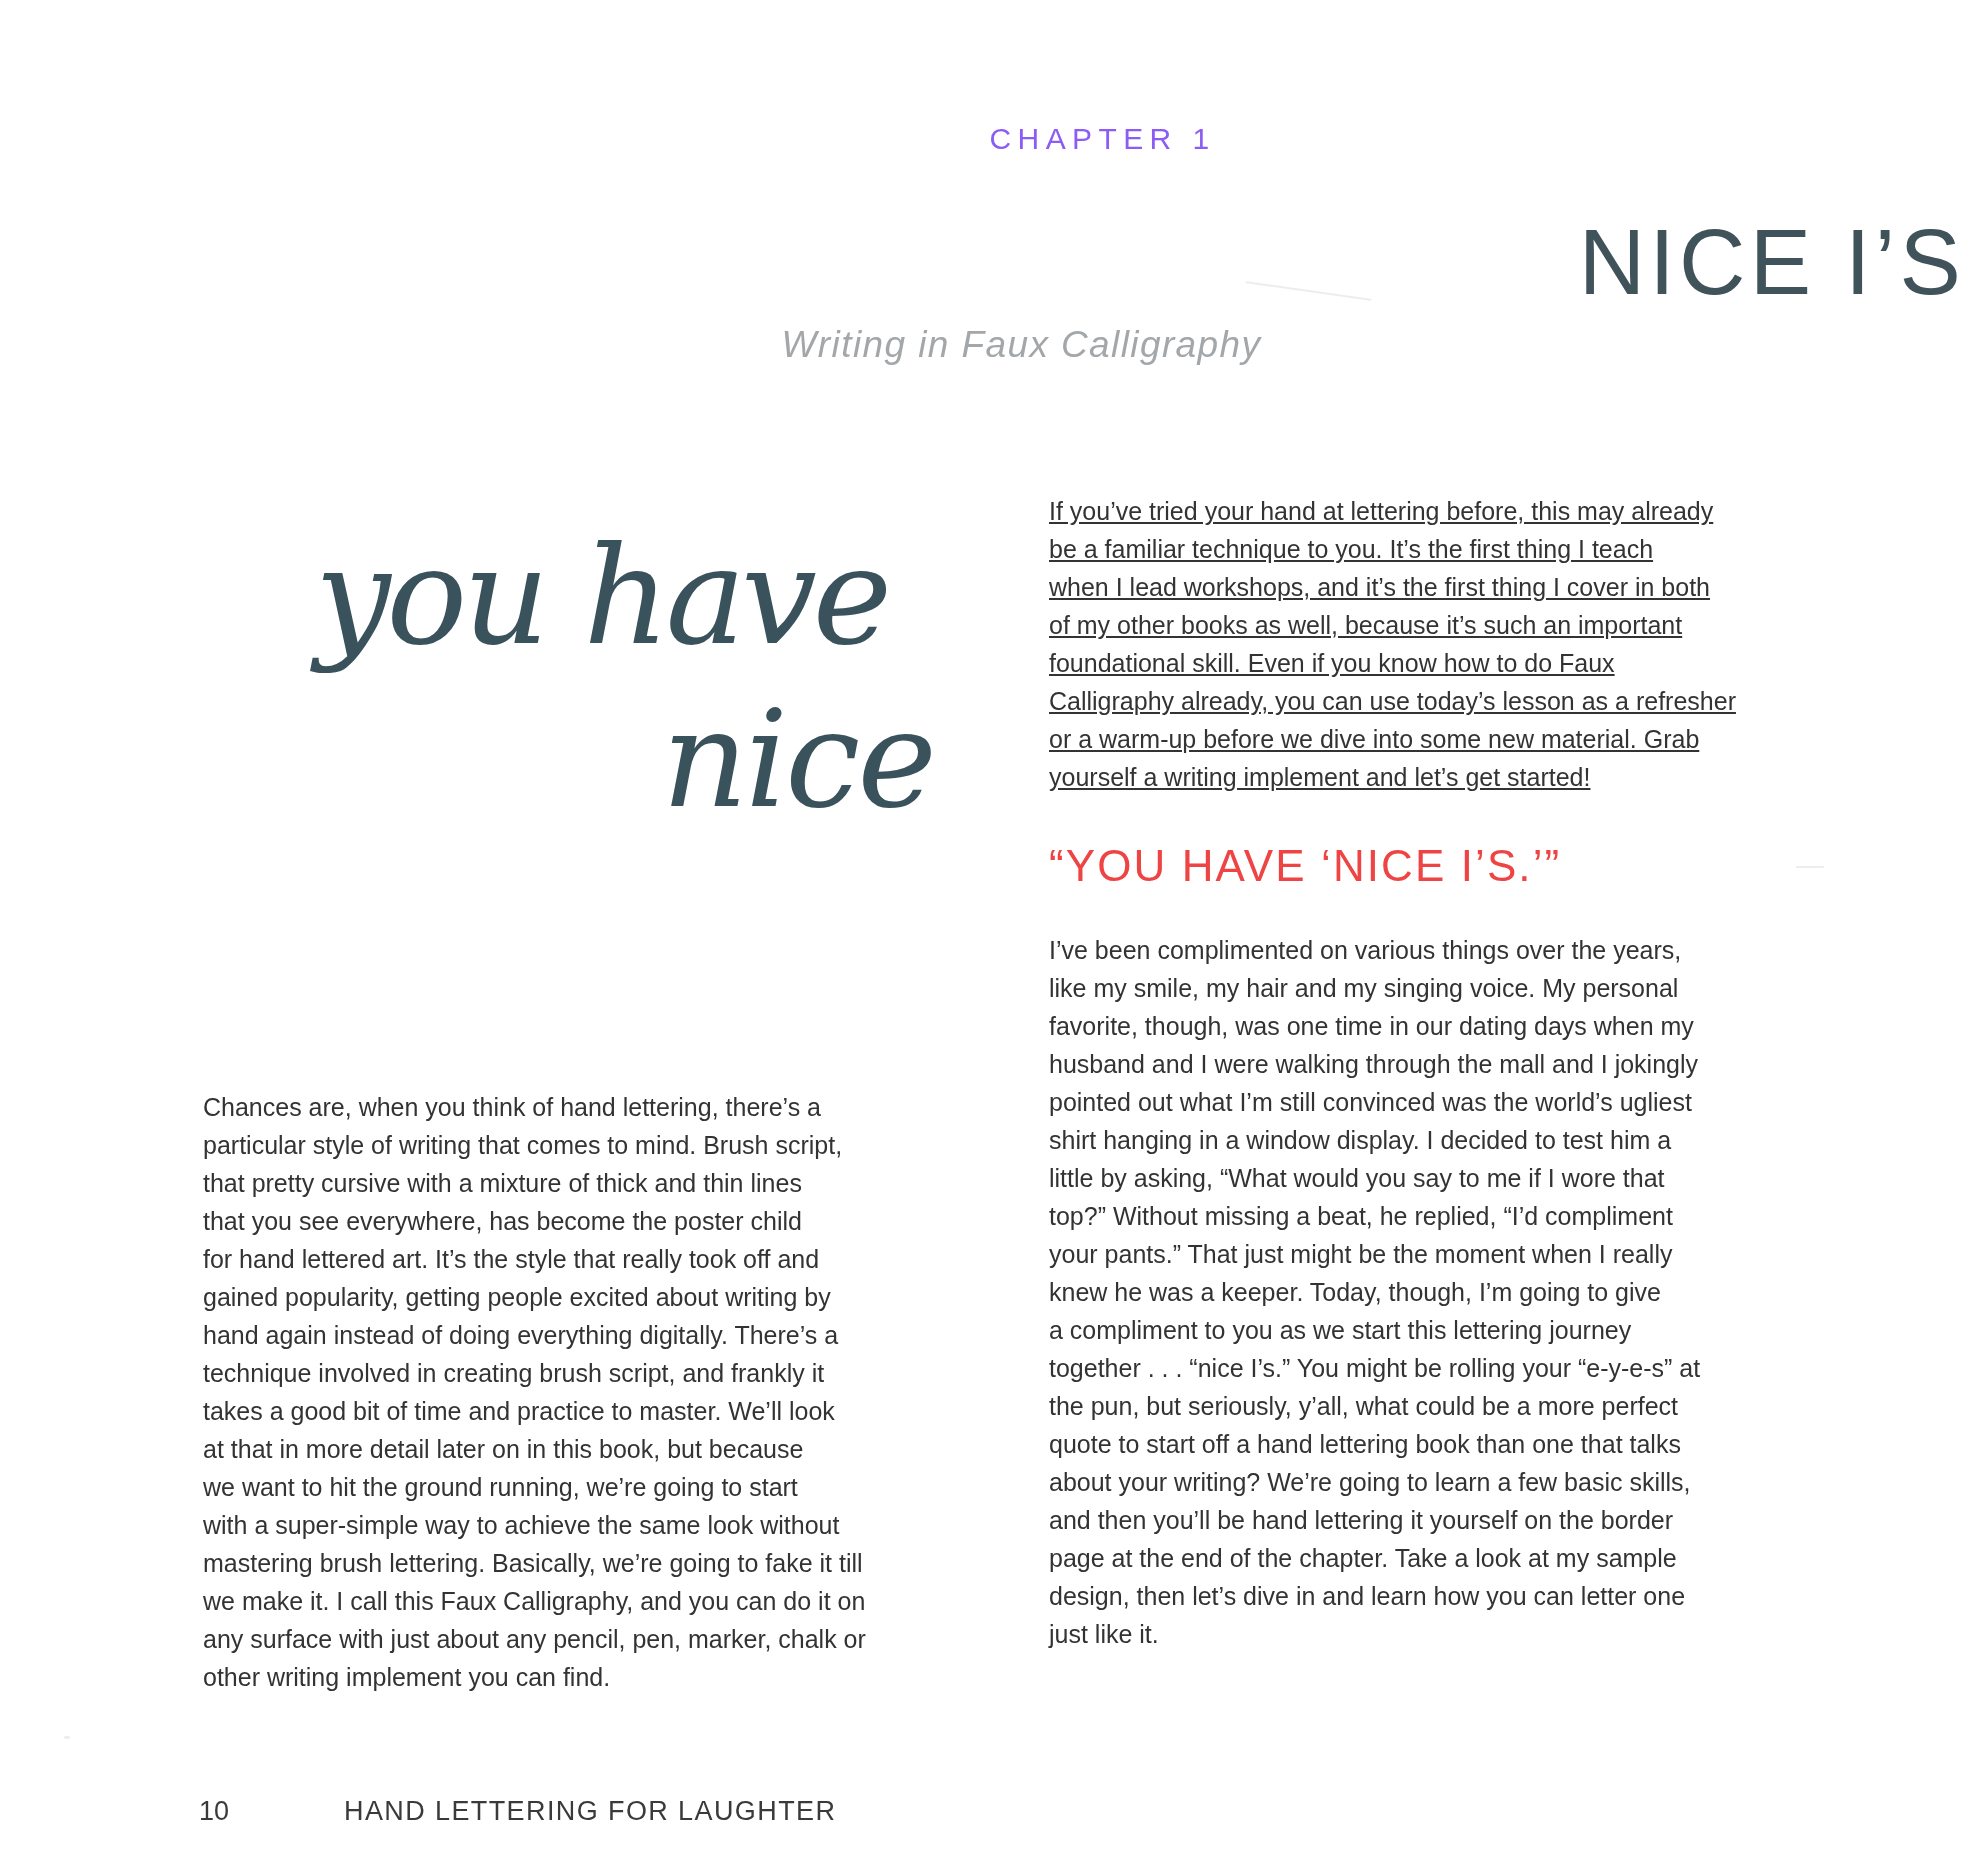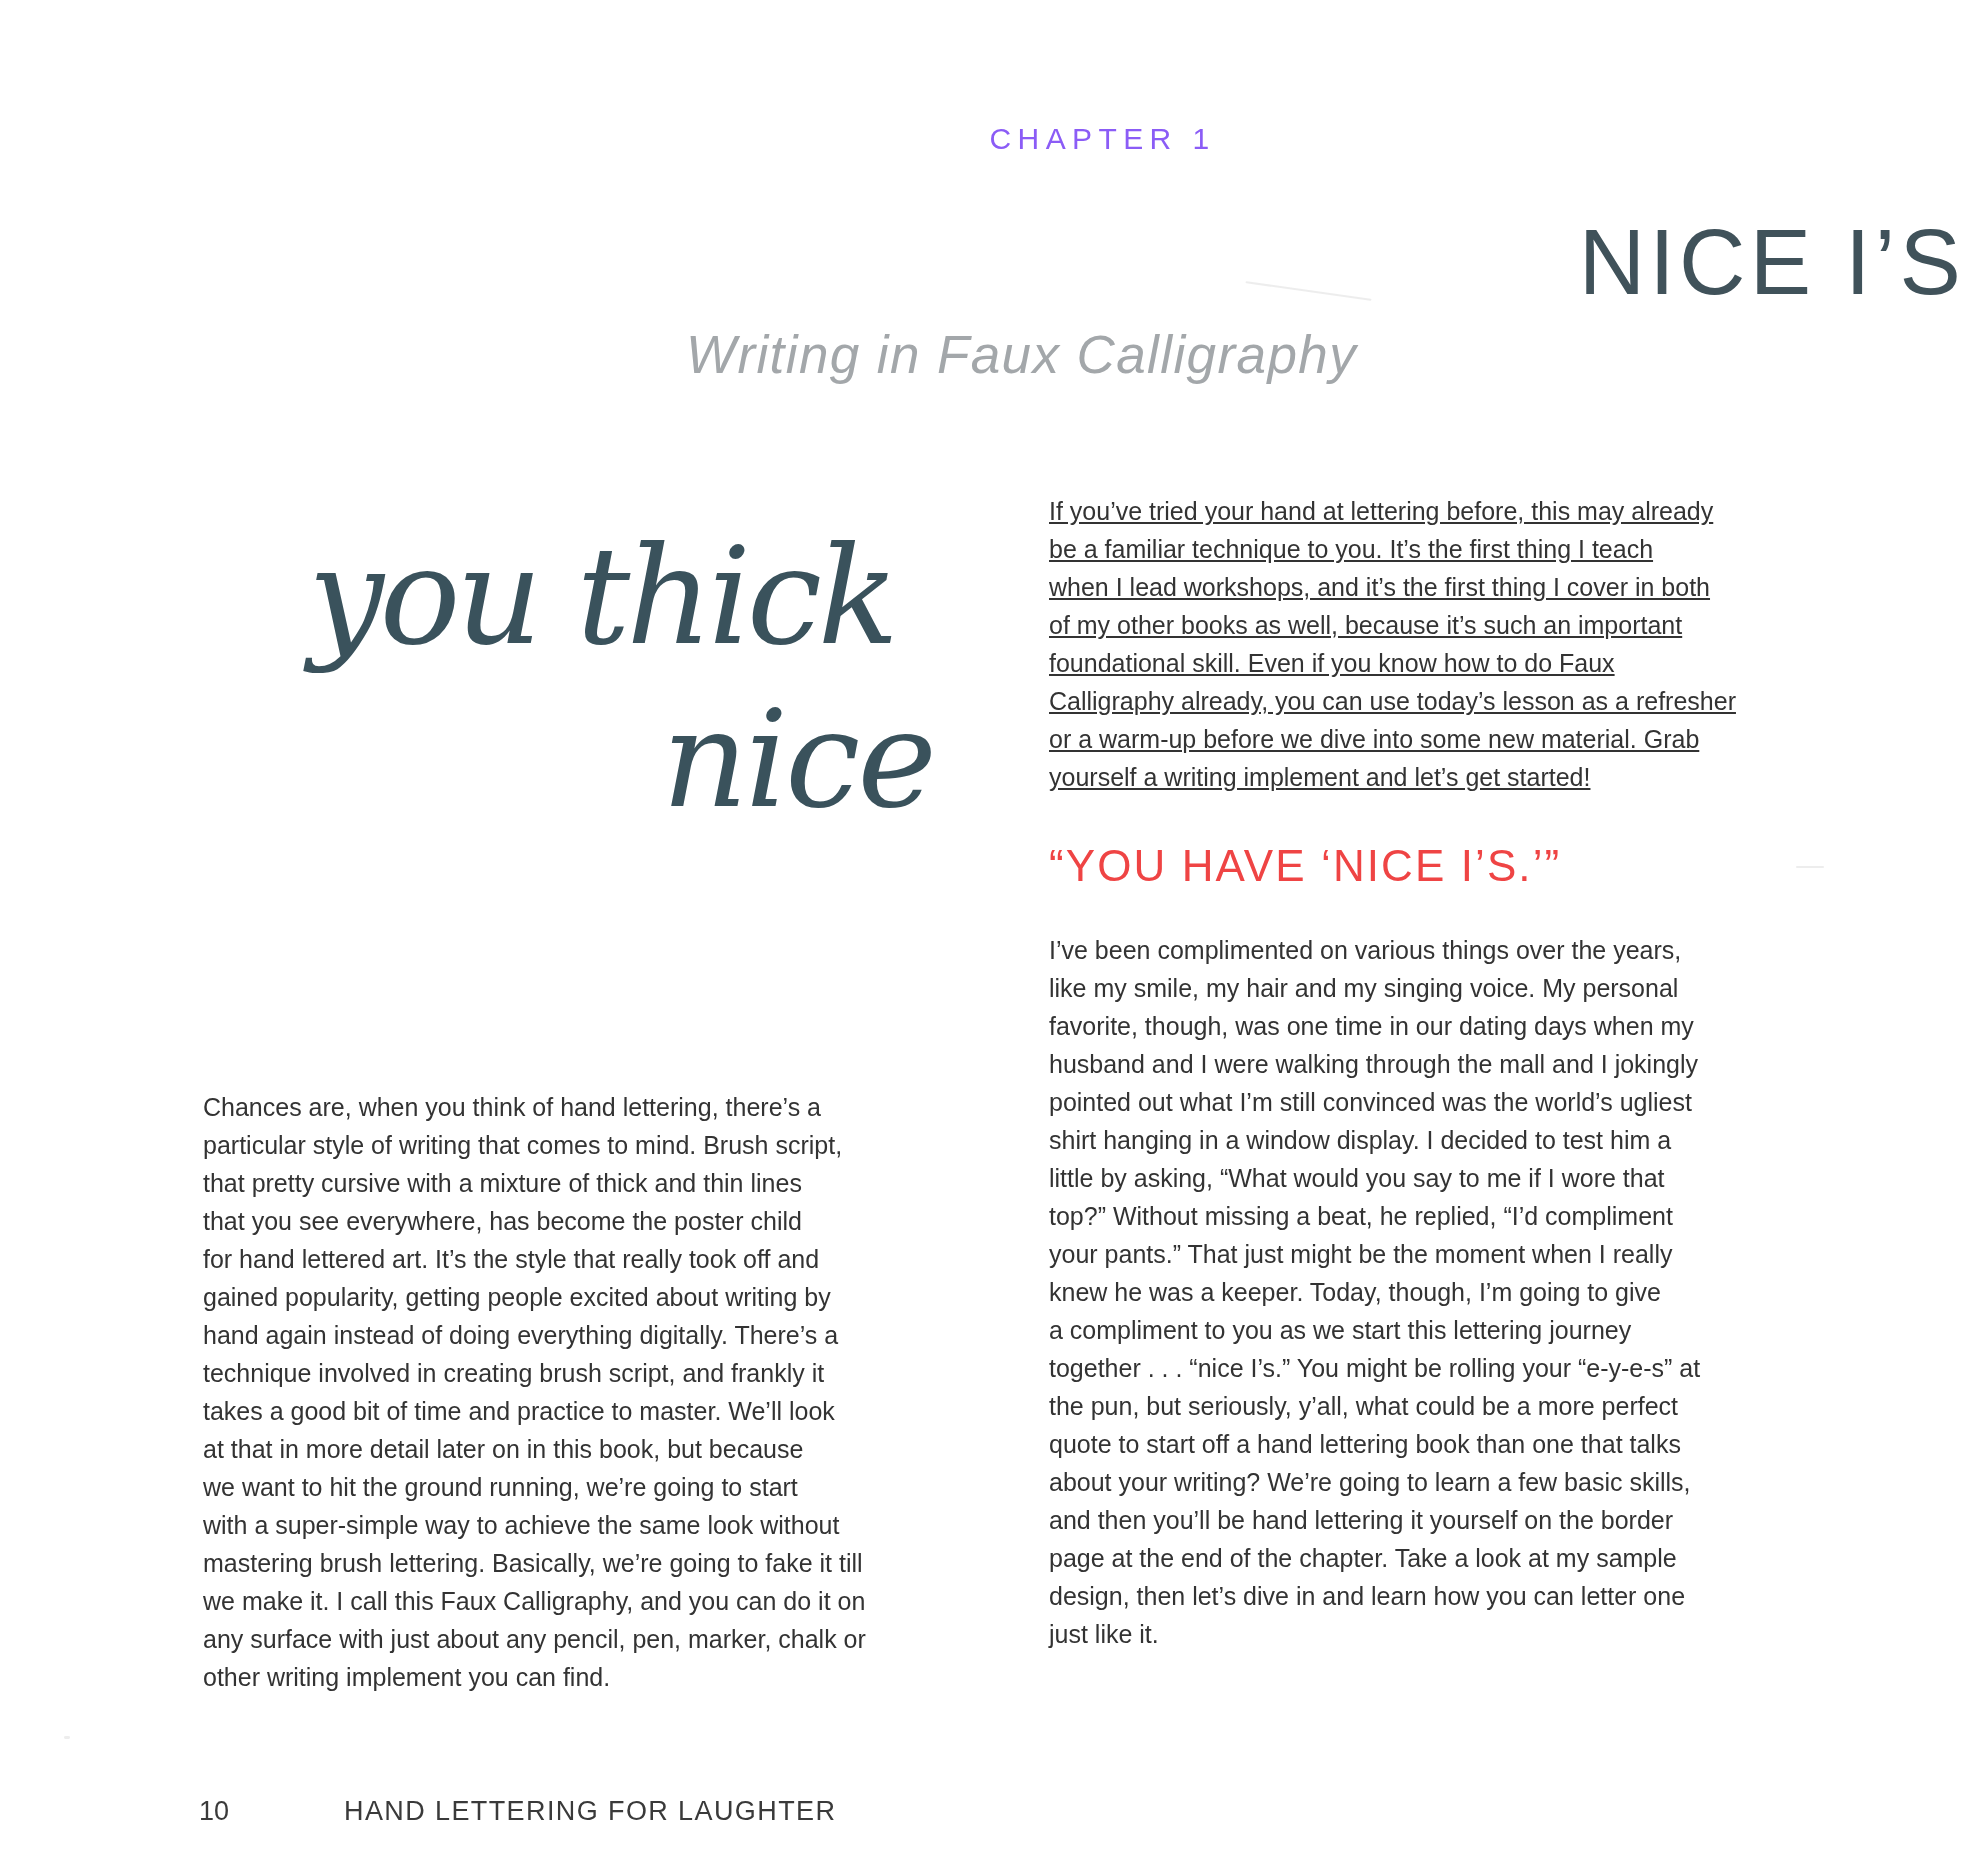--- a/index.html
+++ b/index.html
@@ -27,21 +27,21 @@
     text-align: right;
     font-size: 92px; font-weight: 300;
     letter-spacing: 4.2px;
     color: #40525a;
     padding-left: 85px; box-sizing: border-box;
     line-height: 1.1;
   }
   .chapter-subtitle {
     left: 0; width: 1965px; top: 324px;
     text-align: center;
-    font-size: 53px; font-style: italic;
+    font-size: 37px; font-style: italic;
     color: #a3a7aa;
     letter-spacing: 1.4px;
     padding-left: 78px; box-sizing: border-box;
   }
 
   
   .artwork {
     left: 269px; top: 516px; width: 665px; height: 495px;
   }
   .artwork .line {
@@ -88,21 +88,21 @@
   .smudge { position: absolute; background: #e6e6e6; border-radius: 1.4px; opacity: .7; }
 </style>
 </head>
 <body>
 
 <div class="abs chapter-label">CHAPTER 1</div>
 <div class="abs chapter-title">NICE I’S</div>
 <div class="abs chapter-subtitle">Writing in Faux Calligraphy</div>
 
 <div class="abs artwork">
-  <div class="line l1">you thick</div>
+  <div class="line l1">you have</div>
   <div class="line l2">nice</div>
 </div>
 
 <div class="abs body-col left-col">
   <p>
     <span class="ln">Chances are, when you think of hand lettering, there’s a</span>
     <span class="ln">particular style of writing that comes to mind. Brush script,</span>
     <span class="ln">that pretty cursive with a mixture of thick and thin lines</span>
     <span class="ln">that you see everywhere, has become the poster child</span>
     <span class="ln">for hand lettered art. It’s the style that really took off and</span>

